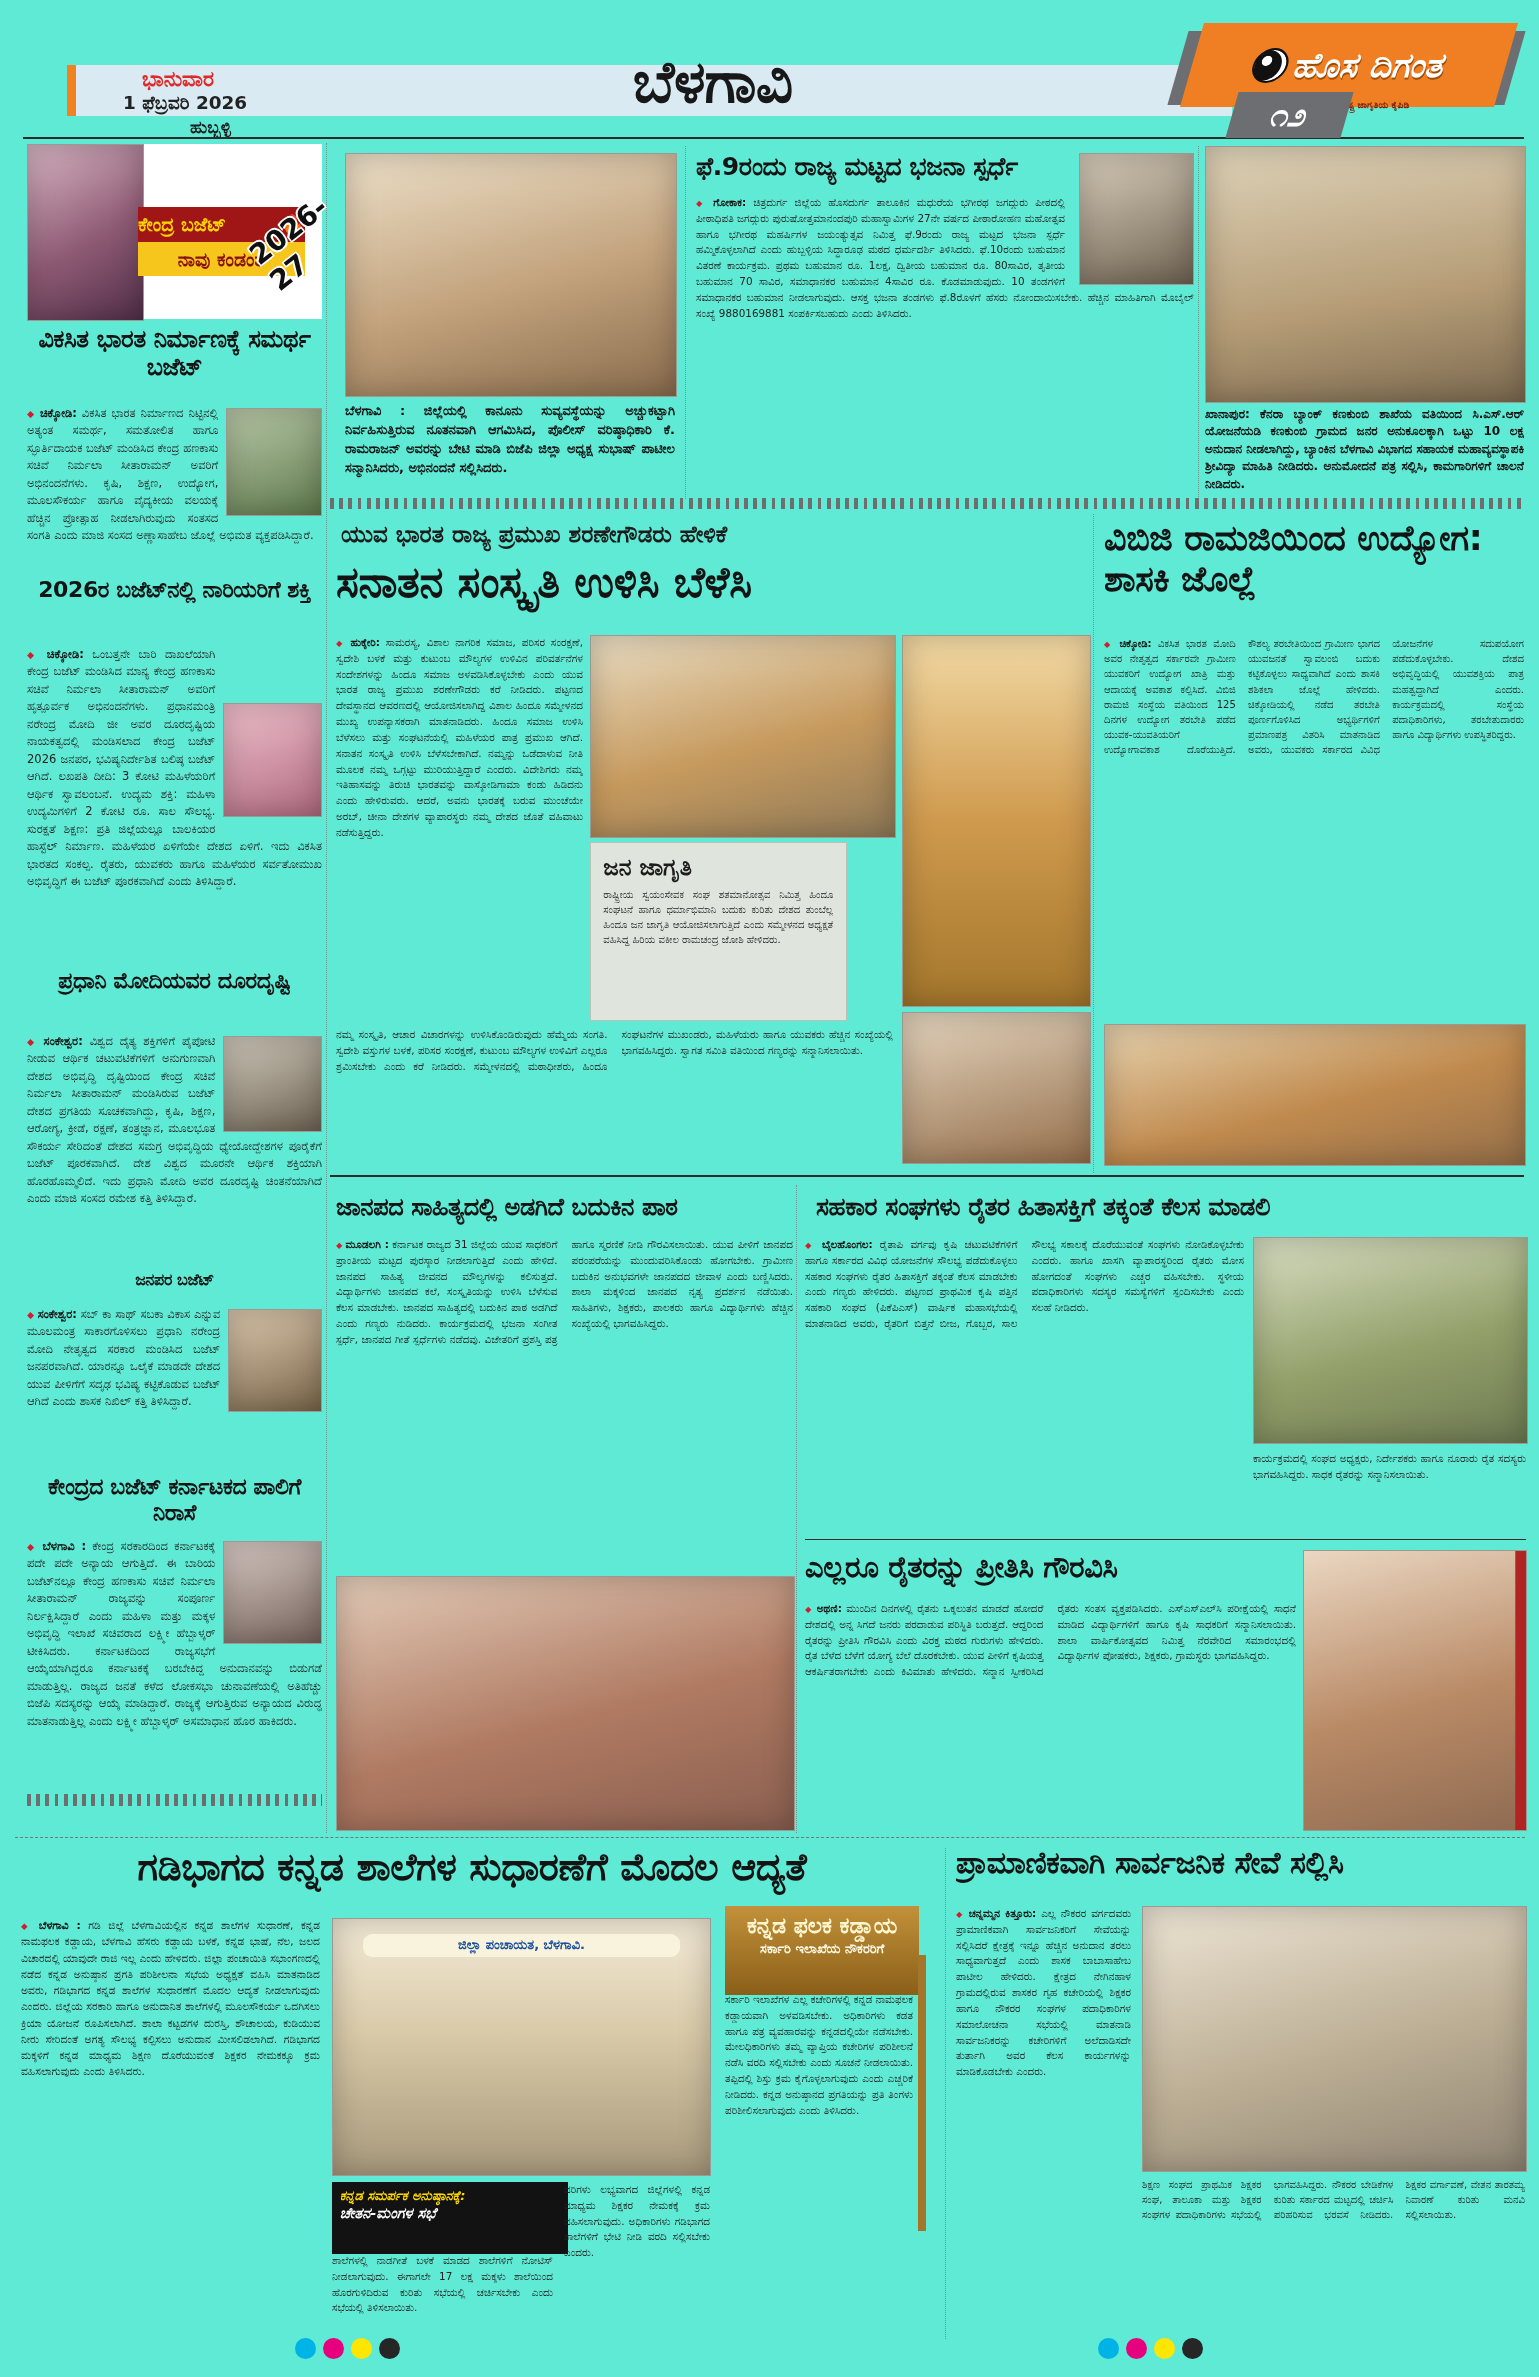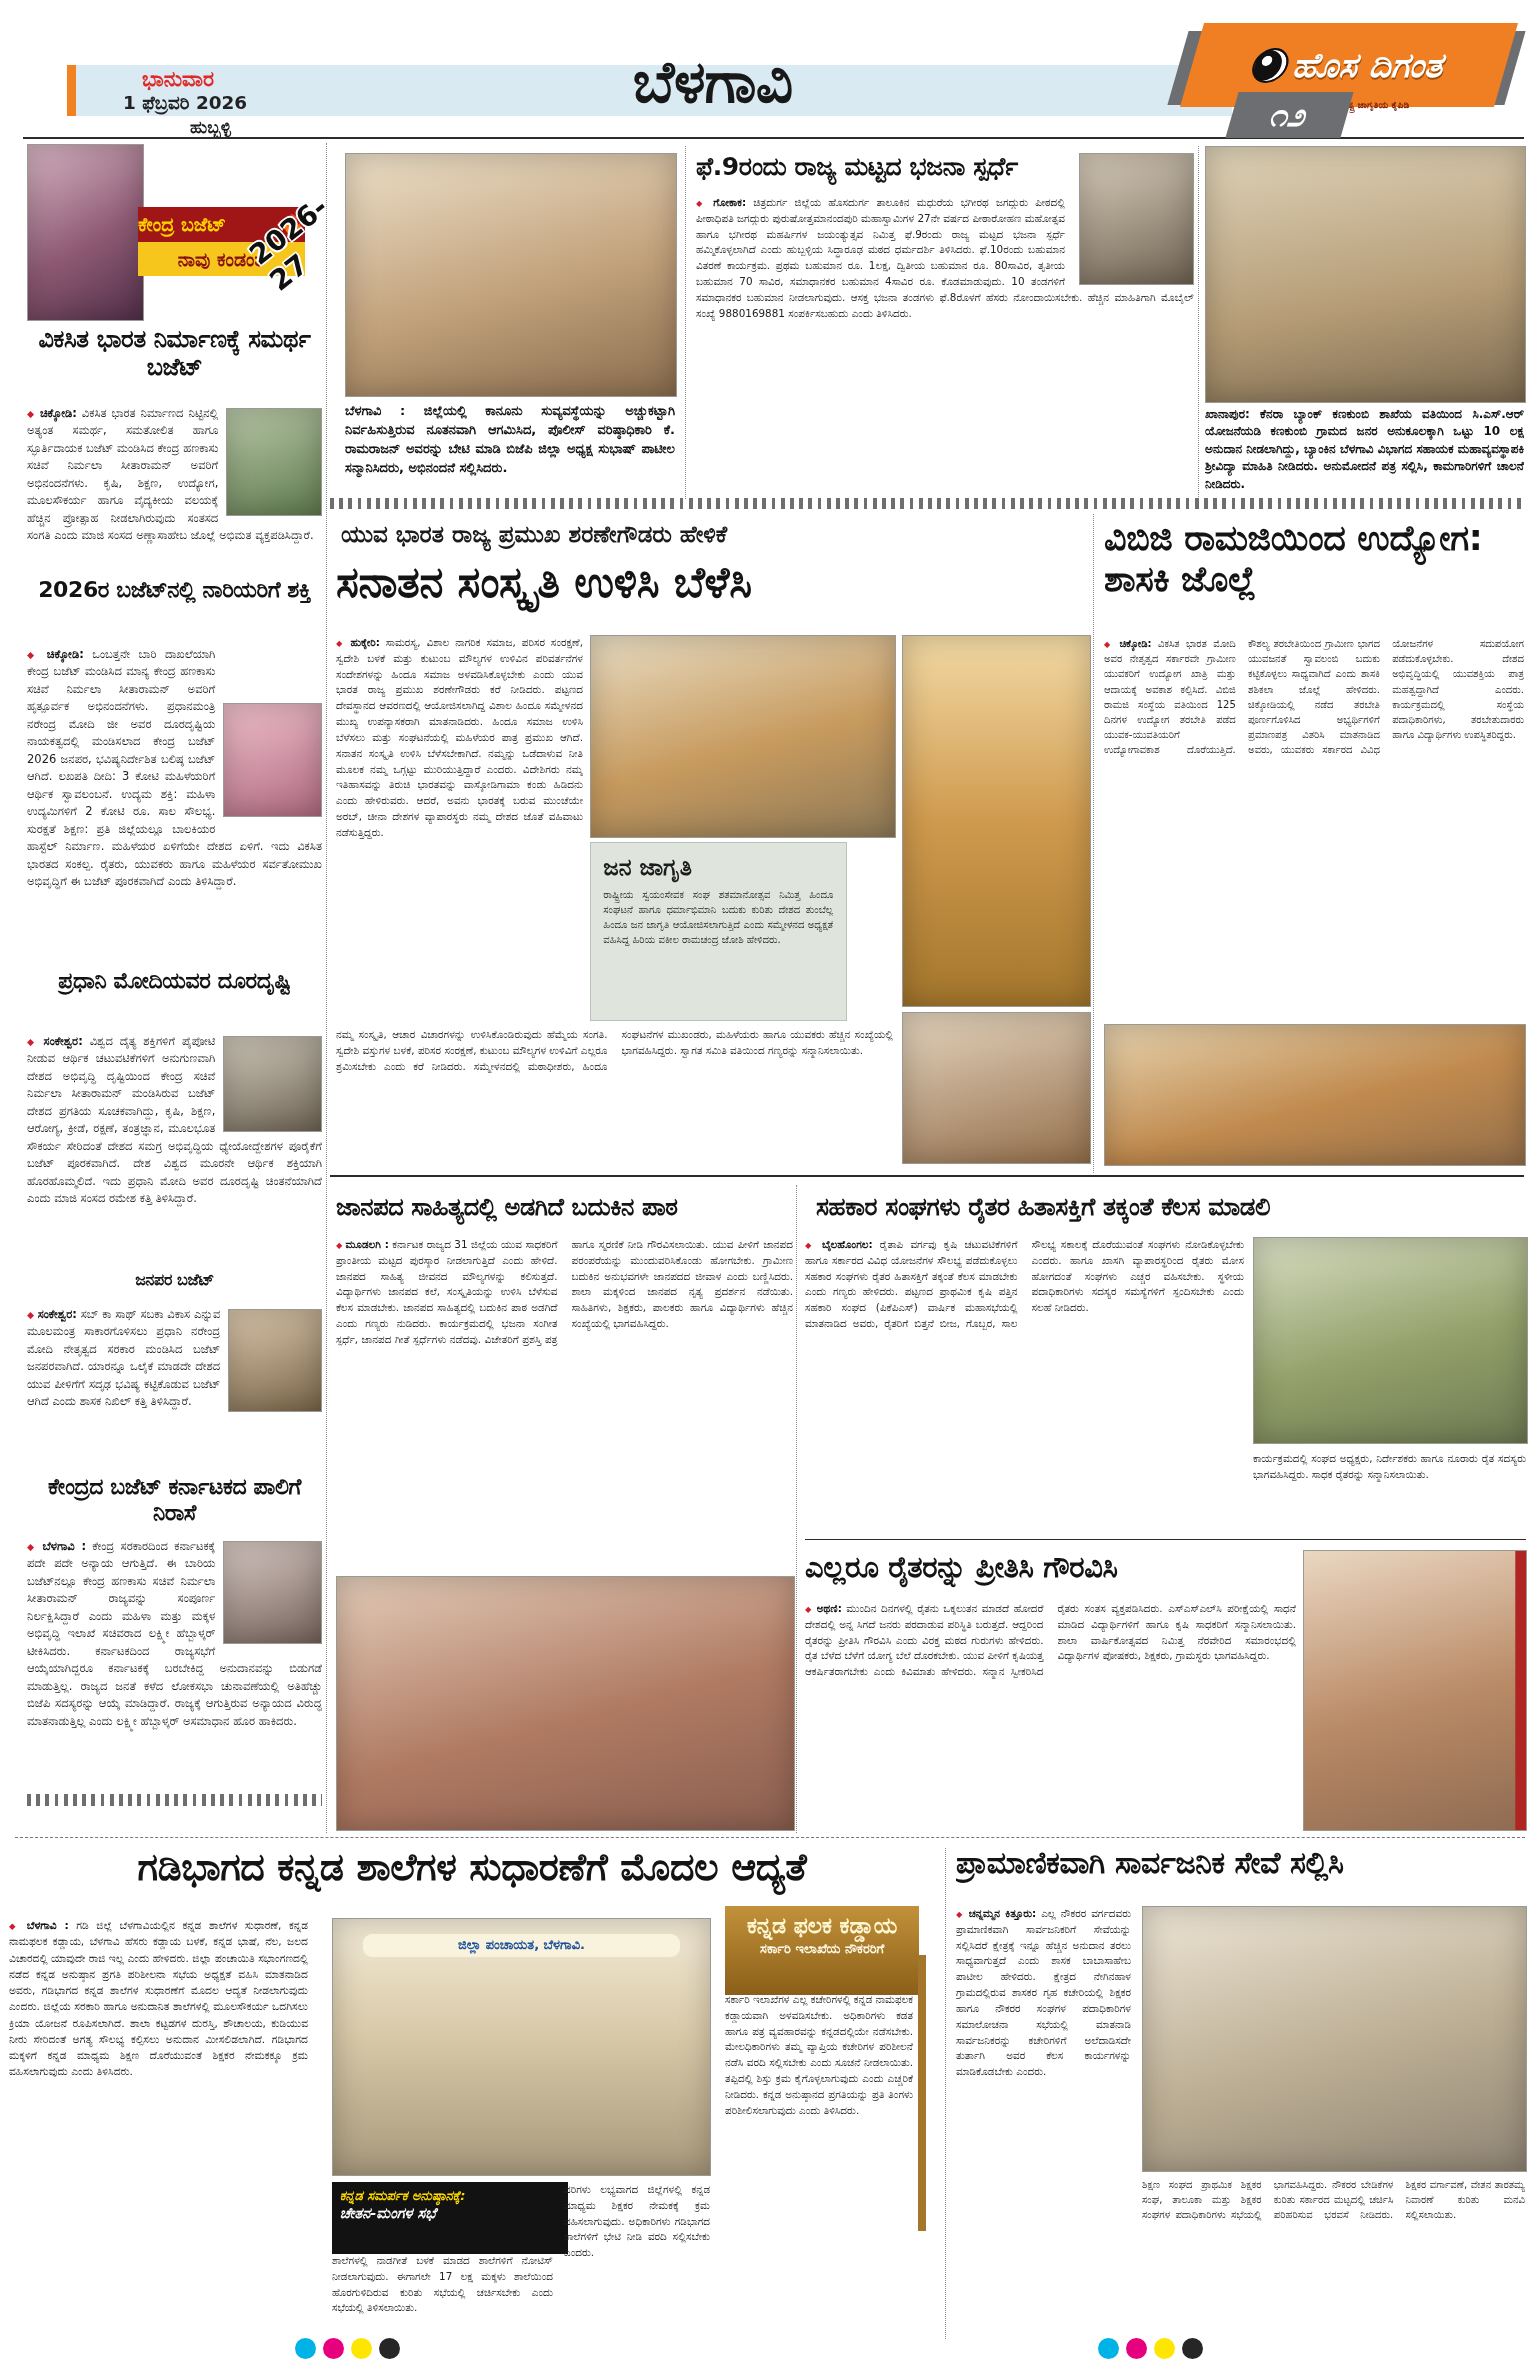--- a/index.html
+++ b/index.html
@@ -1,16 +1,16 @@
 <!DOCTYPE html>
 <html style="font-size:12.3px"><head>
 <meta charset="utf-8">
 <style>
   html,body{margin:0;padding:0;background:#d8d8d4;}
-  #canvas{position:relative;width:1539px;height:2377px;background:#ffffff;margin:0 auto;
+  #canvas{position:relative;width:1539px;height:2377px;background:#5eead4;margin:0 auto;
           font-family:"DejaVu Sans",sans-serif;color:#1c1c1c;overflow:hidden;}
   .abs{position:absolute;}
   .hrule{background:#2b2b2b;}
   .vdot{border-left:1.5px dotted #8a8a8a;}
   .hdash{border-top:1.5px dashed #777;}
   .tick{background:repeating-linear-gradient(90deg,#6e6e6e 0 3.8px,transparent 3.8px 9.2px);}
   .photo{border:0.8px solid #9a9a92;box-shadow:inset 0 0 31px rgba(0,0,0,.25);}
   .body{font-size:10.7px;line-height:1.52;text-align:justify;color:#222;overflow:hidden;}
   .body15{font-size:11.5px;}
   .cols2{column-count:2;column-gap:14px;}
@@ -203,21 +203,21 @@
   <div class="abs hl" style="left:805px;top:1550px;width:491px;height:43px;font-size:29px;">ಎಲ್ಲರೂ ರೈತರನ್ನು ಪ್ರೀತಿಸಿ ಗೌರವಿಸಿ</div>
   <div class="abs photo" style="left:1303px;top:1550px;width:222px;height:279px;background:linear-gradient(165deg,#ead7c2 0%,#b98a66 55%,#8f6b52 100%);box-shadow:inset -10.7px 0 0 #b02424;"></div>
   <div class="abs body cols2" style="left:805px;top:1601px;width:491px;height:228px;font-size:10.4px;">
     <span class="dl">ಅಥಣಿ:</span>
     <span>ಮುಂದಿನ ದಿನಗಳಲ್ಲಿ ರೈತನು ಒಕ್ಕಲುತನ ಮಾಡದೆ ಹೋದರೆ ದೇಶದಲ್ಲಿ ಅನ್ನ ಸಿಗದೆ ಜನರು ಪರದಾಡುವ ಪರಿಸ್ಥಿತಿ ಬರುತ್ತದೆ. ಆದ್ದರಿಂದ ರೈತರನ್ನು ಪ್ರೀತಿಸಿ ಗೌರವಿಸಿ ಎಂದು ವಿರಕ್ತ ಮಠದ ಗುರುಗಳು ಹೇಳಿದರು. ರೈತ ಬೆಳೆದ ಬೆಳೆಗೆ ಯೋಗ್ಯ ಬೆಲೆ ದೊರಕಬೇಕು. ಯುವ ಪೀಳಿಗೆ ಕೃಷಿಯತ್ತ ಆಕರ್ಷಿತರಾಗಬೇಕು ಎಂದು ಕಿವಿಮಾತು ಹೇಳಿದರು. ಸನ್ಮಾನ ಸ್ವೀಕರಿಸಿದ ರೈತರು ಸಂತಸ ವ್ಯಕ್ತಪಡಿಸಿದರು. ಎಸ್‌ಎಸ್‌ಎಲ್‌ಸಿ ಪರೀಕ್ಷೆಯಲ್ಲಿ ಸಾಧನೆ ಮಾಡಿದ ವಿದ್ಯಾರ್ಥಿಗಳಿಗೆ ಹಾಗೂ ಕೃಷಿ ಸಾಧಕರಿಗೆ ಸನ್ಮಾನಿಸಲಾಯಿತು. ಶಾಲಾ ವಾರ್ಷಿಕೋತ್ಸವದ ನಿಮಿತ್ತ ನೆರವೇರಿದ ಸಮಾರಂಭದಲ್ಲಿ ವಿದ್ಯಾರ್ಥಿಗಳ ಪೋಷಕರು, ಶಿಕ್ಷಕರು, ಗ್ರಾಮಸ್ಥರು ಭಾಗವಹಿಸಿದ್ದರು.</span>
   </div>
 
   <div class="abs hdash" style="left:15.3px;top:1837px;width:1510px;height:0;"></div>
 
   <div class="abs hl center" style="left:31px;top:1845px;width:882px;height:66px;font-size:38px;">ಗಡಿಭಾಗದ ಕನ್ನಡ ಶಾಲೆಗಳ ಸುಧಾರಣೆಗೆ ಮೊದಲ ಆದ್ಯತೆ</div>
-  <div class="abs body" style="left:9px;top:1918px;width:299px;height:420px;font-size:10.7px;">
+  <div class="abs body" style="left:21px;top:1918px;width:299px;height:420px;font-size:10.7px;">
     <span class="dl">ಬೆಳಗಾವಿ :</span>
     <span>ಗಡಿ ಜಿಲ್ಲೆ ಬೆಳಗಾವಿಯಲ್ಲಿನ ಕನ್ನಡ ಶಾಲೆಗಳ ಸುಧಾರಣೆ, ಕನ್ನಡ ನಾಮಫಲಕ ಕಡ್ಡಾಯ, ಬೆಳಗಾವಿ ಹೆಸರು ಕಡ್ಡಾಯ ಬಳಕೆ, ಕನ್ನಡ ಭಾಷೆ, ನೆಲ, ಜಲದ ವಿಚಾರದಲ್ಲಿ ಯಾವುದೇ ರಾಜಿ ಇಲ್ಲ ಎಂದು ಹೇಳಿದರು. ಜಿಲ್ಲಾ ಪಂಚಾಯಿತಿ ಸಭಾಂಗಣದಲ್ಲಿ ನಡೆದ ಕನ್ನಡ ಅನುಷ್ಠಾನ ಪ್ರಗತಿ ಪರಿಶೀಲನಾ ಸಭೆಯ ಅಧ್ಯಕ್ಷತೆ ವಹಿಸಿ ಮಾತನಾಡಿದ ಅವರು, ಗಡಿಭಾಗದ ಕನ್ನಡ ಶಾಲೆಗಳ ಸುಧಾರಣೆಗೆ ಮೊದಲ ಆದ್ಯತೆ ನೀಡಲಾಗುವುದು ಎಂದರು. ಜಿಲ್ಲೆಯ ಸರಕಾರಿ ಹಾಗೂ ಅನುದಾನಿತ ಶಾಲೆಗಳಲ್ಲಿ ಮೂಲಸೌಕರ್ಯ ಒದಗಿಸಲು ಕ್ರಿಯಾ ಯೋಜನೆ ರೂಪಿಸಲಾಗಿದೆ. ಶಾಲಾ ಕಟ್ಟಡಗಳ ದುರಸ್ತಿ, ಶೌಚಾಲಯ, ಕುಡಿಯುವ ನೀರು ಸೇರಿದಂತೆ ಅಗತ್ಯ ಸೌಲಭ್ಯ ಕಲ್ಪಿಸಲು ಅನುದಾನ ಮೀಸಲಿಡಲಾಗಿದೆ. ಗಡಿಭಾಗದ ಮಕ್ಕಳಿಗೆ ಕನ್ನಡ ಮಾಧ್ಯಮ ಶಿಕ್ಷಣ ದೊರೆಯುವಂತೆ ಶಿಕ್ಷಕರ ನೇಮಕಕ್ಕೂ ಕ್ರಮ ವಹಿಸಲಾಗುವುದು ಎಂದು ತಿಳಿಸಿದರು.</span>
   </div>
 
   <div class="abs photo" style="left:332px;top:1918px;width:377px;height:256px;background:linear-gradient(180deg,#f3ead6 0%,#d8c9a8 45%,#a8997c 100%);">
     <div class="overlaycap">ಜಿಲ್ಲಾ ಪಂಚಾಯತ, ಬೆಳಗಾವಿ.</div>
   </div>
 
   <div class="abs blackbox" style="left:332px;top:2182px;width:221px;height:60px;">
     <div class="l1">ಕನ್ನಡ ಸಮರ್ಪಕ ಅನುಷ್ಠಾನಕ್ಕೆ:</div>

